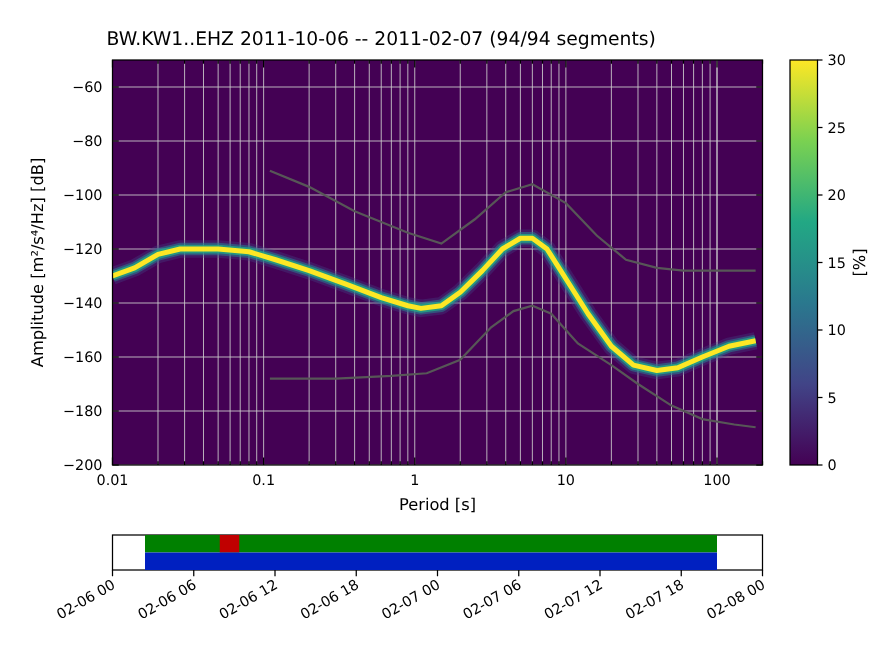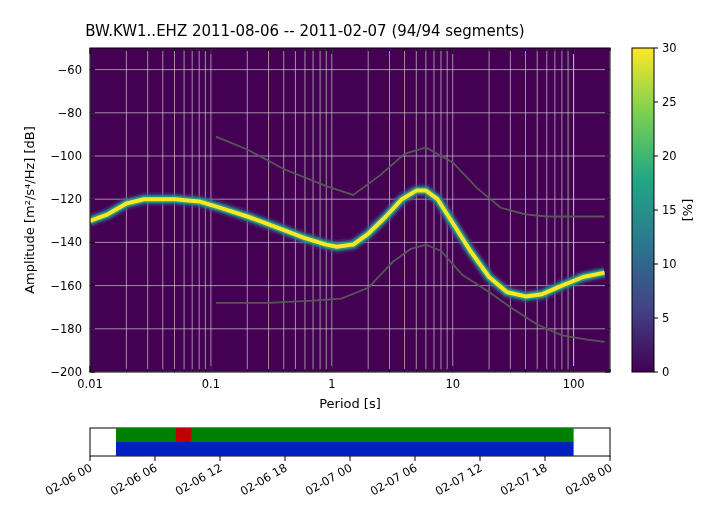--- a/index.html
+++ b/index.html
@@ -15,21 +15,21 @@
   .band1 { stroke:#22a884; stroke-width:7; fill:none; stroke-linejoin:round; opacity:0.8; }
   .band2 { stroke:#2a788e; stroke-width:10; fill:none; stroke-linejoin:round; opacity:0.6; }
   .band3 { stroke:#414487; stroke-width:14; fill:none; stroke-linejoin:round; opacity:0.35; }
 </style>
 </head>
 <body>
 <div id="wrap">
 
 
 
-<div class="title">BW.KW1..EHZ   2011-08-06 -- 2011-02-07  (94/94 segments)</div>
+<div class="title">BW.KW1..EHZ   2011-10-06 -- 2011-02-07  (94/94 segments)</div>
 
 <svg id="main-plot" width="704" height="528">
   <defs>
 
     <linearGradient id="viridis" x1="0" y1="1" x2="0" y2="0">
       <stop offset="0%" stop-color="#440154"></stop>
       <stop offset="20%" stop-color="#414487"></stop>
       <stop offset="40%" stop-color="#2a788e"></stop>
       <stop offset="60%" stop-color="#22a884"></stop>
       <stop offset="80%" stop-color="#7ad151"></stop>

